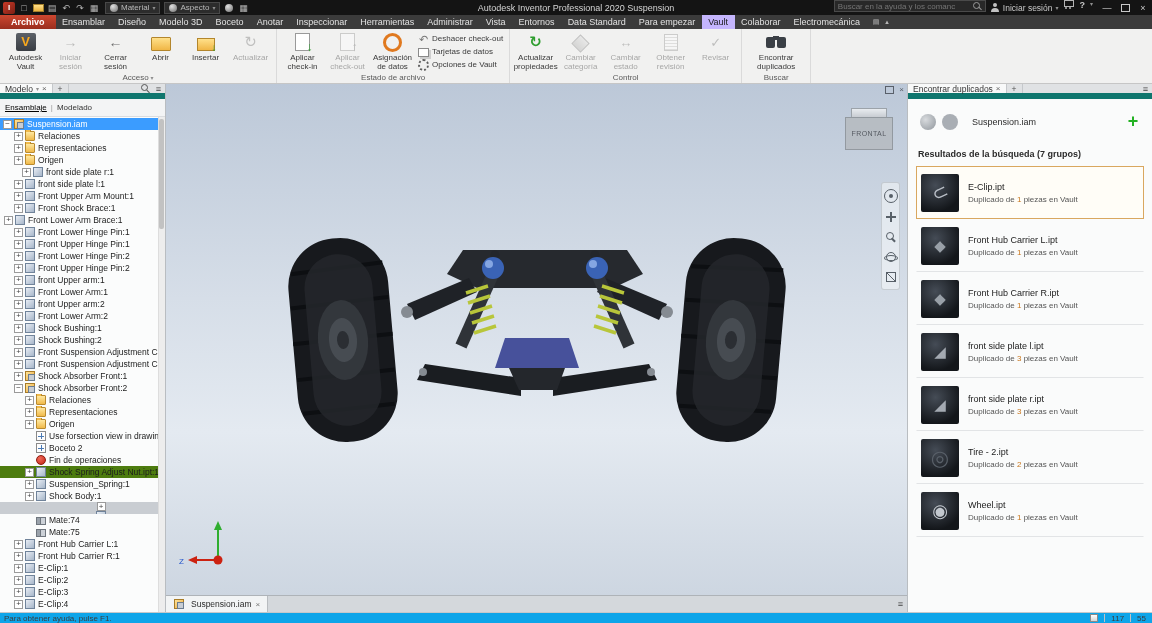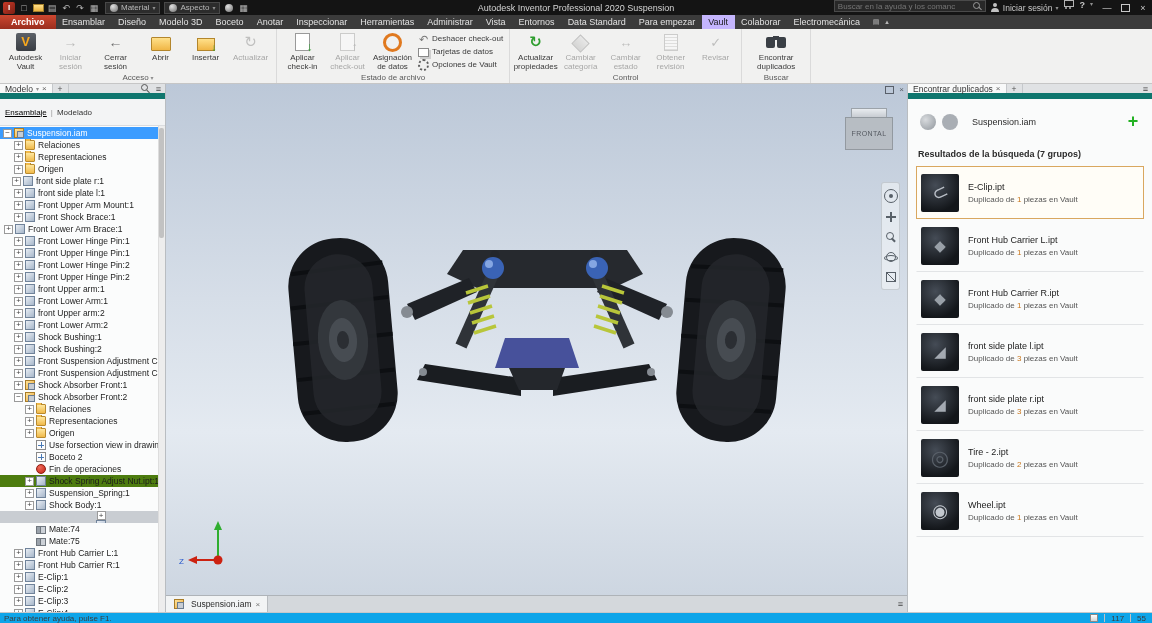--- a/index.html
+++ b/index.html
@@ -88,21 +88,21 @@
 #left-panel{width:166px;flex:none;background:#eef0f1;border-right:1px solid #b9bdc1;display:flex;flex-direction:column}
 .panel-header{height:15px;background:#e0e2e4;display:flex;align-items:stretch;font-size:8.5px;color:#333;border-bottom:6px solid #0f766e;flex:none}
 .ph-tab{background:#f8f9f9;display:flex;align-items:center;gap:3px;padding:0 5px;border-right:1px solid #c5c8cb}
 .ph-x{color:#666;font-size:8px}
 .ph-plus{display:flex;align-items:center;padding:0 5px;color:#555;border-right:1px solid #c5c8cb}
 .ph-icons{margin-left:auto;display:flex;align-items:center;gap:6px;padding-right:4px;color:#555}
 .mag-d{width:9px;height:9px;position:relative}
 .mag-d::before{content:"";position:absolute;width:5px;height:5px;border:1.4px solid #555;border-radius:50%;left:0;top:0}
 .mag-d::after{content:"";position:absolute;width:4px;height:1.4px;background:#555;transform:rotate(45deg);left:5px;top:6.5px}
 .burger{font-size:9px;color:#444}
-.subtabs{height:27px;display:flex;align-items:center;gap:4px;padding:0 5px;font-size:8px;color:#333;background:#f3f4f5;border-bottom:1px solid #dadcdf;flex:none}
+.subtabs{height:18px;display:flex;align-items:center;gap:4px;padding:0 5px;font-size:8px;color:#333;background:#f3f4f5;border-bottom:1px solid #dadcdf;flex:none}
 .subtab.active{text-decoration:underline;color:#000}
 .subtab-sep{color:#999}
 #tree{flex:1;background:#fbfcfc;position:relative;overflow:hidden;padding-top:1px}
 .titem{height:12px;display:flex;align-items:center;font-size:8.5px;color:#1c1c1c;white-space:nowrap;overflow:hidden}
 .titem.sel-blue{background:#3b9cff;color:#fff}
 .titem.sel-gray{background:#c9cdd2}
 .titem.sel-light{background:#4d7c0f}
 .exp{width:9px;height:9px;flex:none;margin-right:1px;display:flex;align-items:center;justify-content:center;font-size:8px;line-height:1;color:#444;border:1px solid transparent}
 .exp-p,.exp-m{border-color:#9a9a9a;background:#fff}
 .exp-p::before{content:"+"} .exp-m::before{content:"−"}
@@ -433,21 +433,21 @@
           <div class="titem" style="padding-left: 14px;">
             <span class="exp exp-p"></span>
             <span class="ti ti-folder"></span>
             <span class="lbl">Representaciones</span>
           </div>
           <div class="titem" style="padding-left: 14px;">
             <span class="exp exp-p"></span>
             <span class="ti ti-folder"></span>
             <span class="lbl">Origen</span>
           </div>
-          <div class="titem" style="padding-left: 12px;">
+          <div class="titem" style="padding-left: 22px;">
             <span class="exp exp-p"></span>
             <span class="ti ti-part"></span>
             <span class="lbl">front side plate r:1</span>
           </div>
           <div class="titem" style="padding-left: 14px;">
             <span class="exp exp-p"></span>
             <span class="ti ti-part"></span>
             <span class="lbl">front side plate l:1</span>
           </div>
           <div class="titem" style="padding-left: 14px;">

